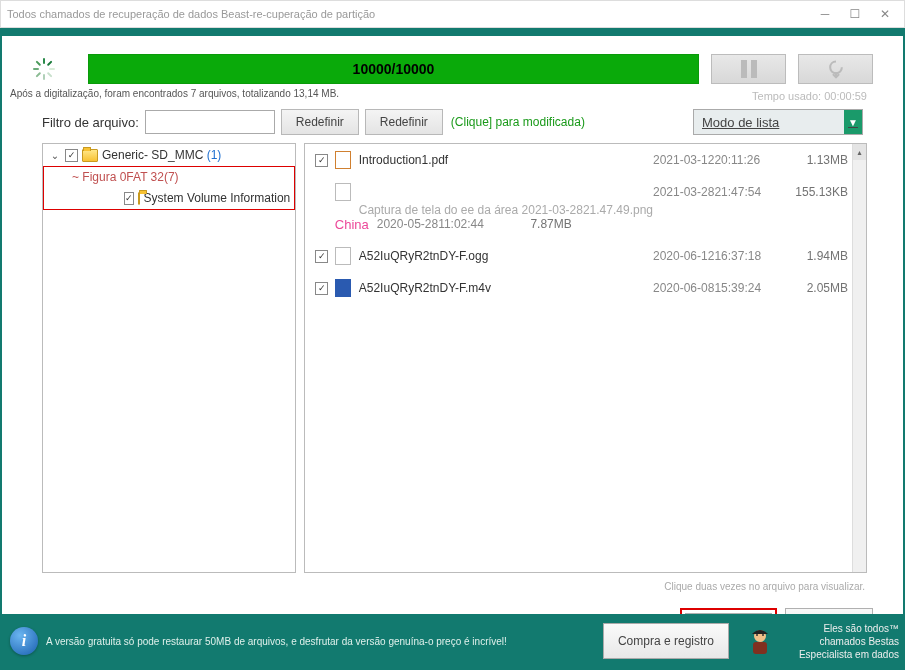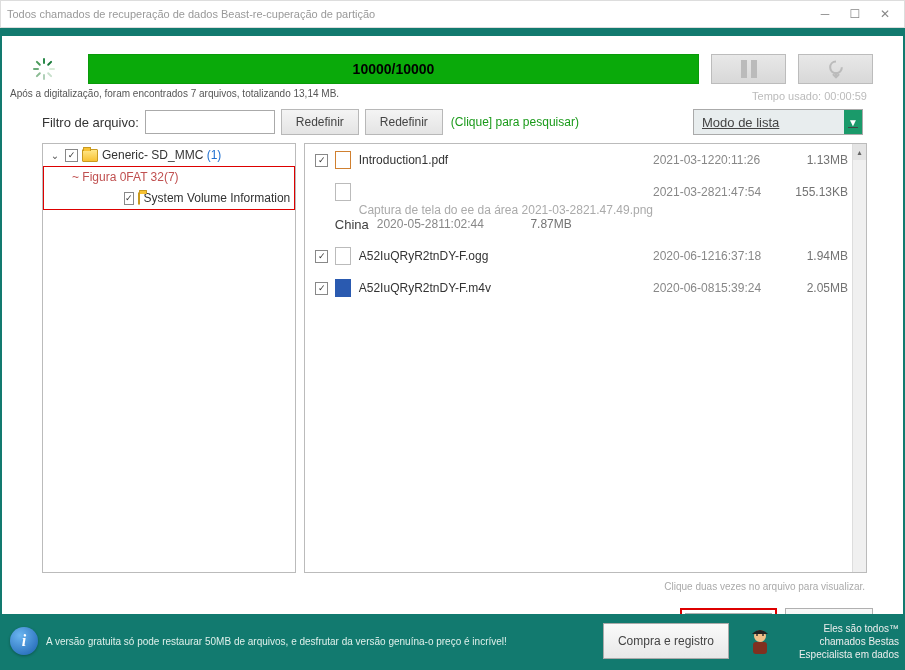--- a/index.html
+++ b/index.html
@@ -50,21 +50,21 @@
 .file-col.date { width: 130px; }
 .file-col.size { width: 95px; color: #ccc; }
 .file-list { flex: 1; overflow-y: auto; position: relative; }
 .file-row { display: flex; align-items: center; height: 32px; padding: 0 8px; font-size: 12px; }
 .file-check { width: 18px; display: flex; justify-content: center; }
 .file-icon-cell { width: 24px; display: flex; justify-content: center; align-items: center; }
 .file-name { flex: 1; color: #333; padding-left: 4px; white-space: nowrap; overflow: hidden; }
 .file-name.grey { color: #aaa; margin-top: 36px; }
 .file-date { width: 125px; color: #888; font-size: 12px; text-align: left; }
 .file-size { width: 80px; text-align: right; color: #737373; font-size: 12px; padding-right: 10px; }
-.china-label { color: #404040; font-size: 13px; padding-right: 4px; }
+.china-label { color: #ec4899; font-size: 13px; padding-right: 4px; }
 .scrollbar-track-v { position: absolute; right: 0; top: 0; bottom: 0; width: 14px; background: #f0f0f0; border-left: 1px solid #ddd; }
 .scrollbar-arrow { height: 16px; background: #e4e4e4; display: flex; align-items: center; justify-content: center; font-size: 8px; color: #666; }
 
 .hint-text { font-size: 10px; color: #aaa; text-align: right; padding: 2px 38px 8px 0; }
 
 .bottom-buttons { display: flex; justify-content: flex-end; padding: 8px 30px 22px 0; gap: 8px; }
 .action-btn { min-width: 76px; height: 28px; border: 1px solid #b0b0b0; background: linear-gradient(#f8f8f8, #e6e6e6); font-size: 12px; color: #555; cursor: pointer; padding: 0 16px; }
 .restore-wrap { border: 2px solid #d00; padding: 3px; }
 
 .footer { position: absolute; bottom: 2px; left: 2px; right: 2px; height: 54px; background: #127a6f; display: flex; align-items: center; padding: 0 8px; }
@@ -129,21 +129,21 @@
       </div>
     </div>
     <div class="scan-info">Após a digitalização, foram encontrados 7 arquivos, totalizando 13,14 MB.</div>
     <div class="time-info">Tempo usado: 00:00:59</div>
 
     <div class="filter-row">
       <span class="filter-label">Filtro de arquivo:</span>
       <input class="filter-input" style="">
       <button class="filter-btn">Redefinir</button>
       <button class="filter-btn">Redefinir</button>
-      <span class="search-hint">(Clique] para pesquisar)</span>
+      <span class="search-hint">(Clique] para modificada)</span>
       <div class="view-mode">
         <span>Modo de lista</span>
         <span class="view-mode-arrow">▼</span>
       </div>
     </div>
 
     <div class="main-panels">
       <div class="tree-panel">
         <div class="tree-row">
           <span class="tree-chevron">⌄</span>

